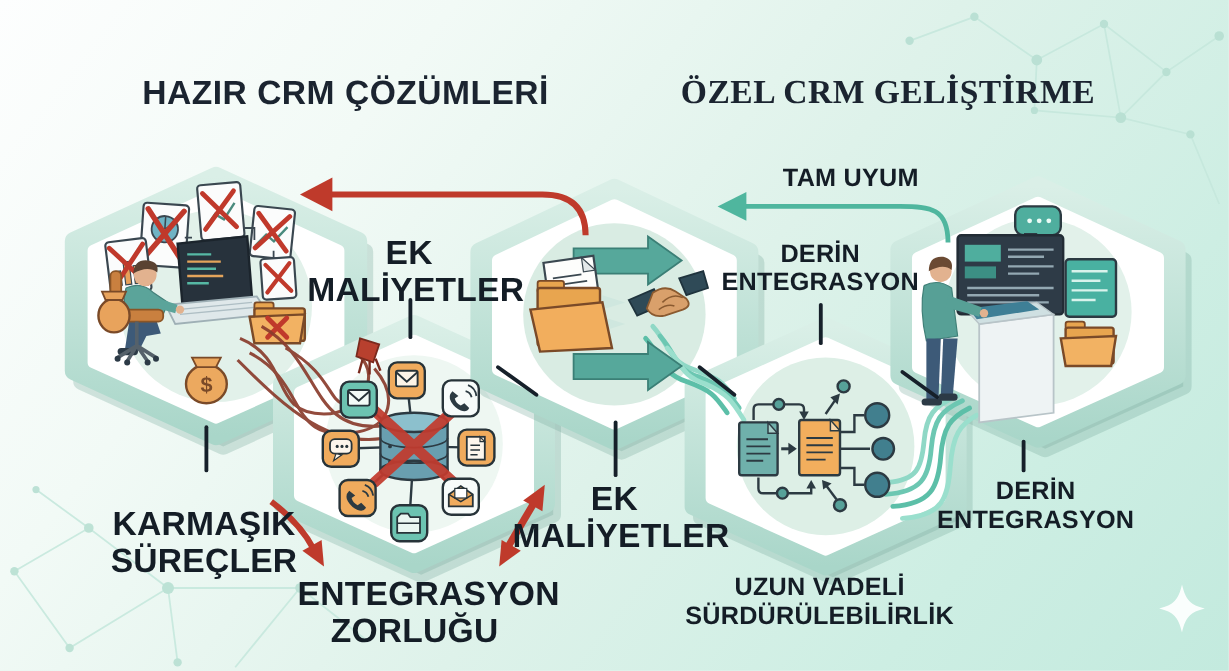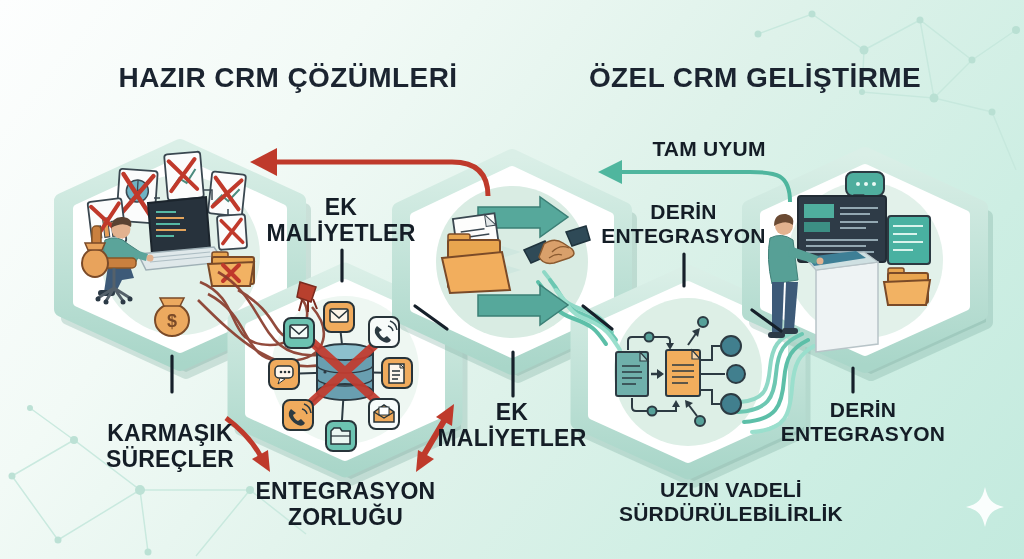--- a/index.html
+++ b/index.html
@@ -7,21 +7,21 @@
     position:relative;width:1024px;height:559px;overflow:hidden;
     background:linear-gradient(128deg,#fdfefe 0%,#f2faf6 26%,#def2ea 55%,#cdeee3 80%,#c3eade 100%);
     font-family:"Liberation Sans",sans-serif;
   }
   #art{position:absolute;left:0;top:0;}
   .title{
     position:absolute;font-weight:bold;font-size:28px;letter-spacing:.4px;
     color:#1b2430;text-align:center;
   }
   .lbl{
-    position:absolute;font-weight:bold;font-size:23px;line-height:1.12;
+    position:absolute;font-weight:bold;font-size:28px;line-height:1.12;
     color:#141d26;text-align:center;white-space:pre-line;letter-spacing:.2px;
   }
   .lbl.small{font-size:21px;}
 </style>
 </head>
 <body>
 
 <div class="stage">
 
 <svg id="art" width="1024" height="559" viewBox="0 0 1024 559">
@@ -381,32 +381,32 @@
 
   <g>
     <path d="M790,202 C790,174 776,172 750,172 L612,172" stroke="#4fb69e" stroke-width="4" fill="none"></path>
     <polygon points="598,172 622,160 622,184" fill="#4fb69e"></polygon>
   </g>
 
   <path fill="#fdfffe" opacity="0.95" d="M985,487 C988,500 992,504 1004,507 C992,510 988,514 985,527 C982,514 978,510 966,507 C978,504 982,500 985,487 Z"></path>
 </svg>
 
 <div class="title" style="left:88px;top:62px;width:400px;text-align:center;">HAZIR CRM ÇÖZÜMLERİ</div>
-<div class="title" style="left:570px;top:62px;width:370px;">ÖZEL CRM GELİŞTİRME</div>
+<div class="title" style="left:555px;top:62px;width:370px;font-family:Liberation Serif, serif;">ÖZEL CRM GELİŞTİRME</div>
 
 <div class="lbl" style="left:256px;top:195px;width:170px;">EK
 MALİYETLER</div>
 <div class="lbl small" style="left:619px;top:137px;width:180px;">TAM UYUM</div>
 <div class="lbl small" style="left:591px;top:200px;width:185px;">DERİN
 ENTEGRASYON</div>
 
 <div class="lbl" style="left:80px;top:399px;width:180px;margin-top:22px;">KARMAŞIK
 SÜREÇLER</div>
 <div class="lbl" style="left:248px;top:479px;width:195px;">ENTEGRASYON
 ZORLUĞU</div>
 <div class="lbl" style="left:427px;top:400px;width:170px;">EK
 MALİYETLER</div>
-<div class="lbl small" style="left:563px;top:478px;width:240px;margin-left:48px;">UZUN VADELİ
+<div class="lbl small" style="left:563px;top:478px;width:240px;">UZUN VADELİ
 SÜRDÜRÜLEBİLİRLİK</div>
 <div class="lbl small" style="left:768px;top:398px;width:190px;">DERİN
 ENTEGRASYON</div>
 
 </div>
 
 </body></html>

